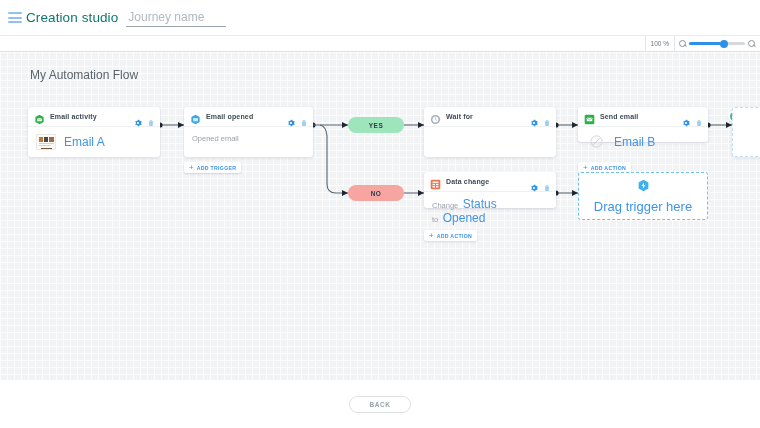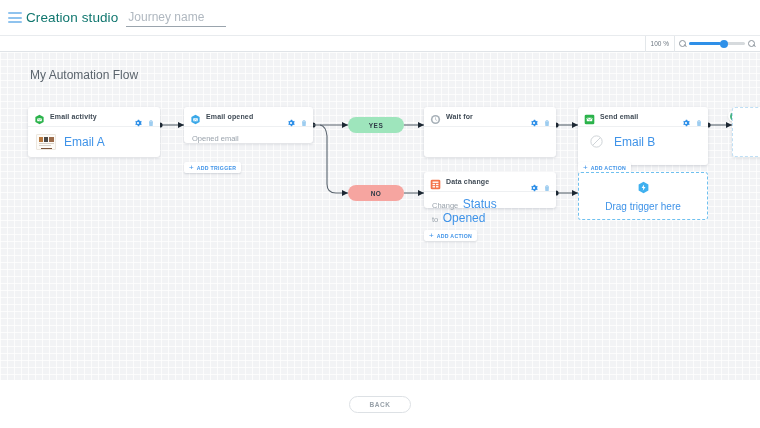--- a/index.html
+++ b/index.html
@@ -133,21 +133,21 @@
   .pill-yes { background: #9ee5bc; }
   .pill-no  { background: #f6a5a0; }
 
   
   .dropzone {
     position: absolute; border: 1px dashed #6fc0ef; border-radius: 3px;
     background: #ffffff;
     display: flex; flex-direction: column; align-items: center;
     justify-content: center; gap: 3px; cursor: pointer;
   }
-  .dropzone .dz-label { font-size: 10px; color: #3f93e8; }
+  .dropzone .dz-label { font-size: 13px; color: #3f93e8; }
   .ghost-card {
     position: absolute; background: #ffffff; border-radius: 3px;
     border: 1px dashed #bfdff5;
     box-shadow: 0 1px 3px rgba(25,40,60,.12);
   }
 
   
   .footer {
     position: absolute; left: 0; top: 380px; width: 760px; height: 48px;
     background: #ffffff; display: flex; align-items: center; justify-content: center;
@@ -267,21 +267,21 @@
             <rect x="12" y="2" width="5" height="5" fill="#9b6b4a"></rect>
             <rect x="2" y="8" width="15" height="1" fill="#d9d2c8"></rect>
             <rect x="2" y="10" width="12" height="1" fill="#d9d2c8"></rect>
             <rect x="4" y="13" width="11" height="1.6" fill="#7a5236"></rect>
           </svg>
         </span>
         <span class="link-text">Email A</span>
       </div>
     </div>
 
-    <div class="node" style="left:184px; top:55px; width:129px; height:36px;">
+    <div class="node" style="left:184px; top:55px; width:129px; height:50px;">
       <div class="node-head">
         <span class="node-icon">
           <svg viewBox="0 0 24 24" width="11" height="11">
             <path d="M12 1.5 21 6.6v10.8L12 22.5 3 17.4V6.6z" fill="#3aa8e8"></path>
             <rect x="7" y="9" width="10" height="7" rx="1" fill="#ffffff"></rect>
             <path d="M7.4 15.4 12 11.6l4.6 3.8" stroke="#3aa8e8" stroke-width="1.2" fill="none"></path>
           </svg>
         </span>
         <span class="node-title">Email opened</span>
         <span class="head-actions">
@@ -333,21 +333,21 @@
           </span>
           <span class="ico-trash">
             <svg viewBox="0 0 24 24" width="8" height="8">
               <path fill="#9ecdf0" d="M6 7h12l-1 14H7L6 7zm3-3h6l1 2H8l1-2z"></path>
             </svg>
           </span>
         </span>
       </div>
     </div>
 
-    <div class="node" style="left:578px; top:55px; width:130px; height:58px;">
+    <div class="node" style="left:578px; top:55px; width:130px; height:35px;">
       <div class="node-head">
         <span class="node-icon">
           <svg viewBox="0 0 24 24" width="11" height="11">
             <rect x="1.5" y="1.5" width="21" height="21" rx="3" fill="#2bb34b"></rect>
             <rect x="6" y="8" width="12" height="8" rx="1" fill="#ffffff"></rect>
             <path d="M6.5 8.8 12 12.8 17.5 8.8" stroke="#2bb34b" stroke-width="1.3" fill="none"></path>
           </svg>
         </span>
         <span class="node-title">Send email</span>
         <span class="head-actions">

